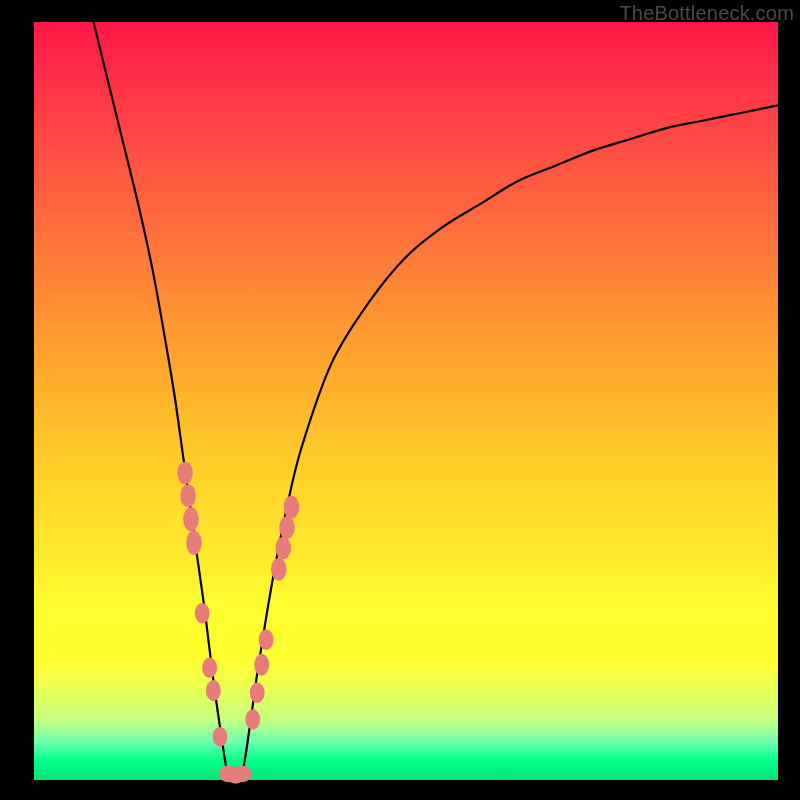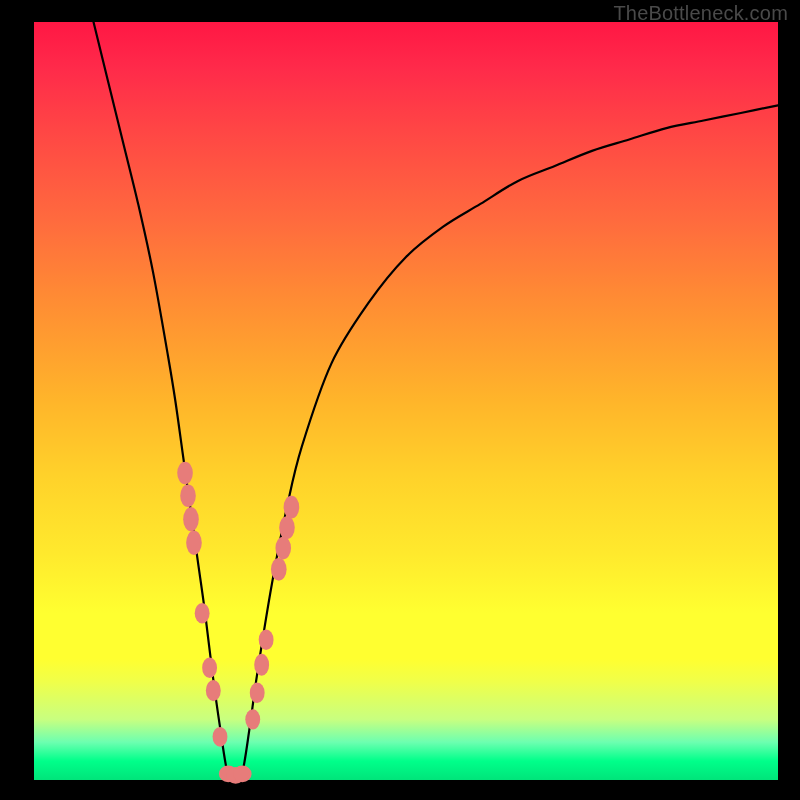--- a/index.html
+++ b/index.html
@@ -38,21 +38,21 @@
       #f0ff49 87%,
       #c8ff80 92%,
       #6dffb0 95%,
       #00ff8a 97.5%,
       #00e47a 100%
     );
   }
   .watermark {
     position: absolute;
     top: 2px;
-    right: 12px;
+    right: 6px;
     font-family: Arial, Helvetica, sans-serif;
     font-size: 20px;
     color: #4a4a4a;
     letter-spacing: 0.2px;
     user-select: none;
   }
   svg.curve {
     position: absolute;
     left: 0; top: 0;
     width: 744px;

